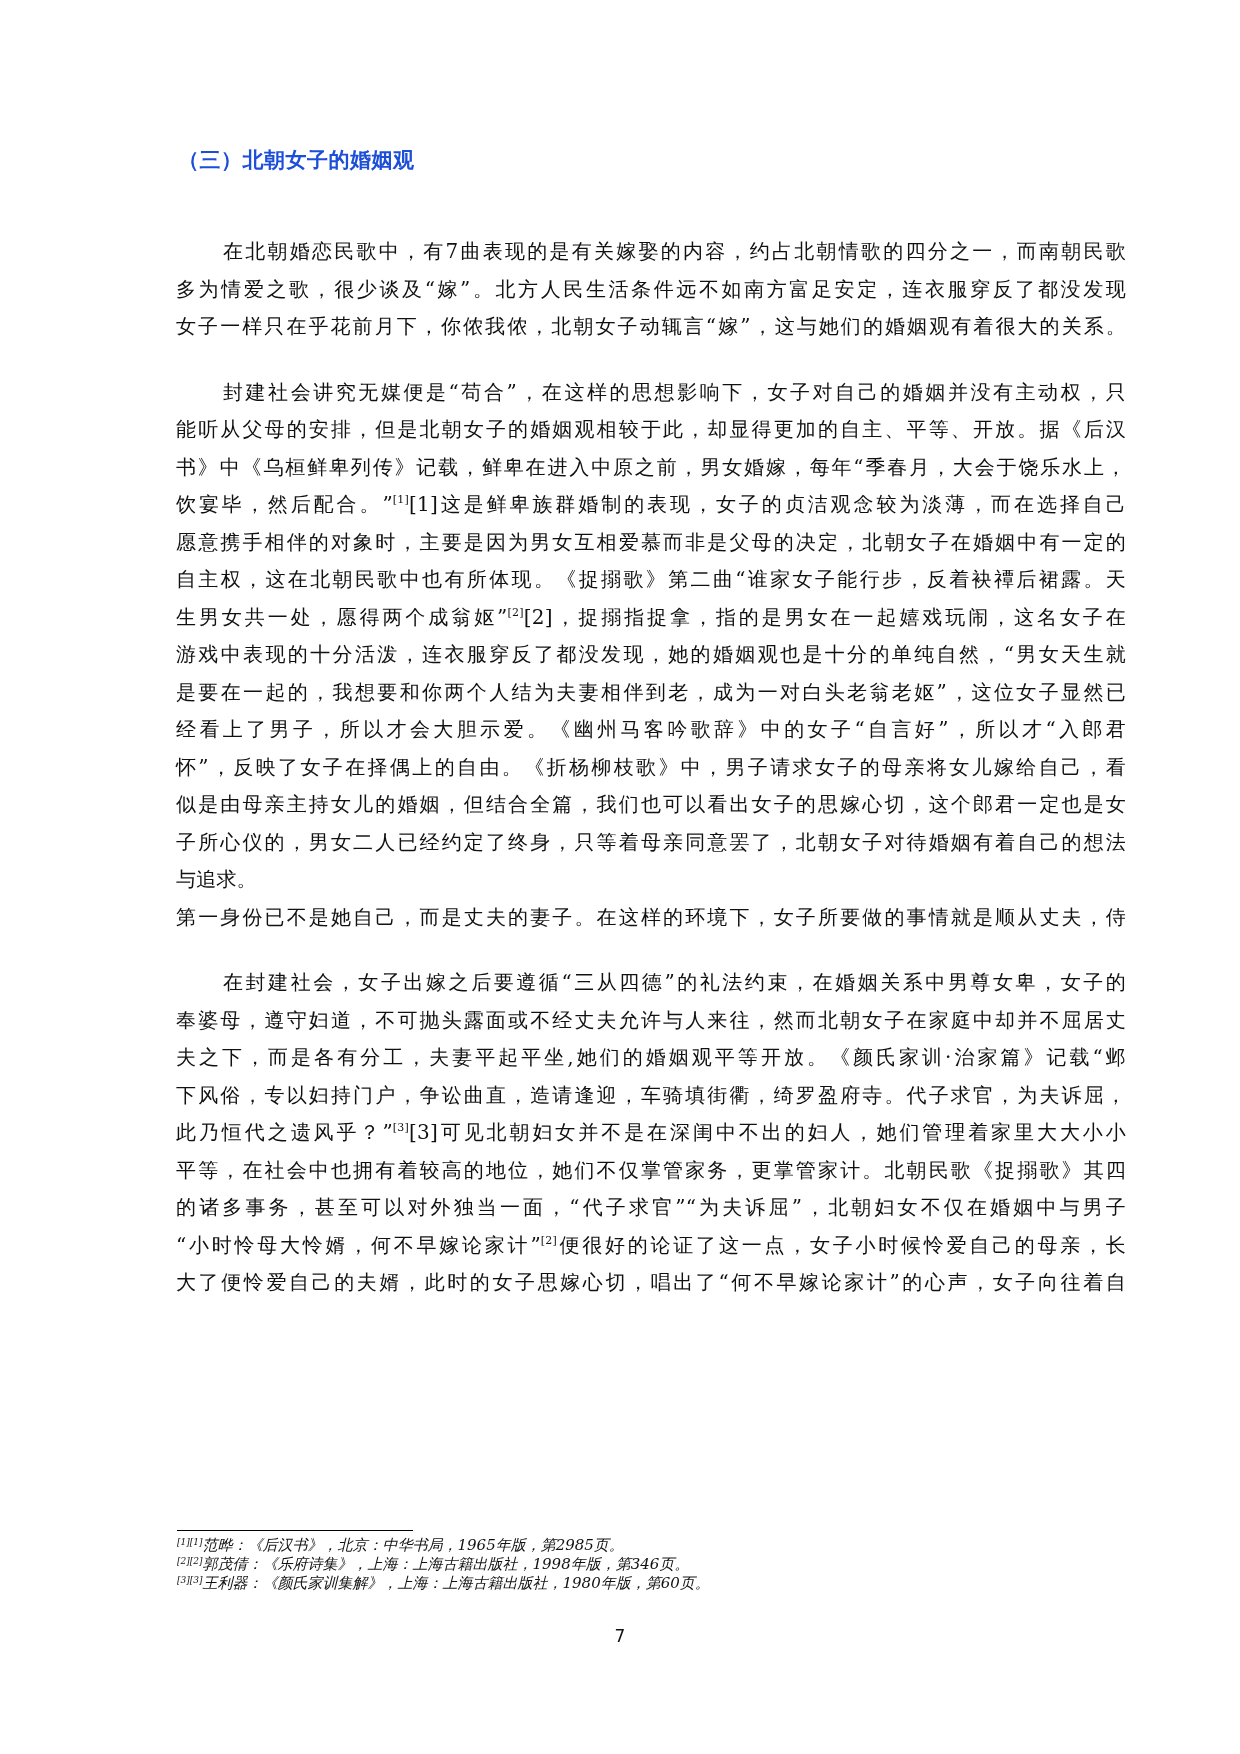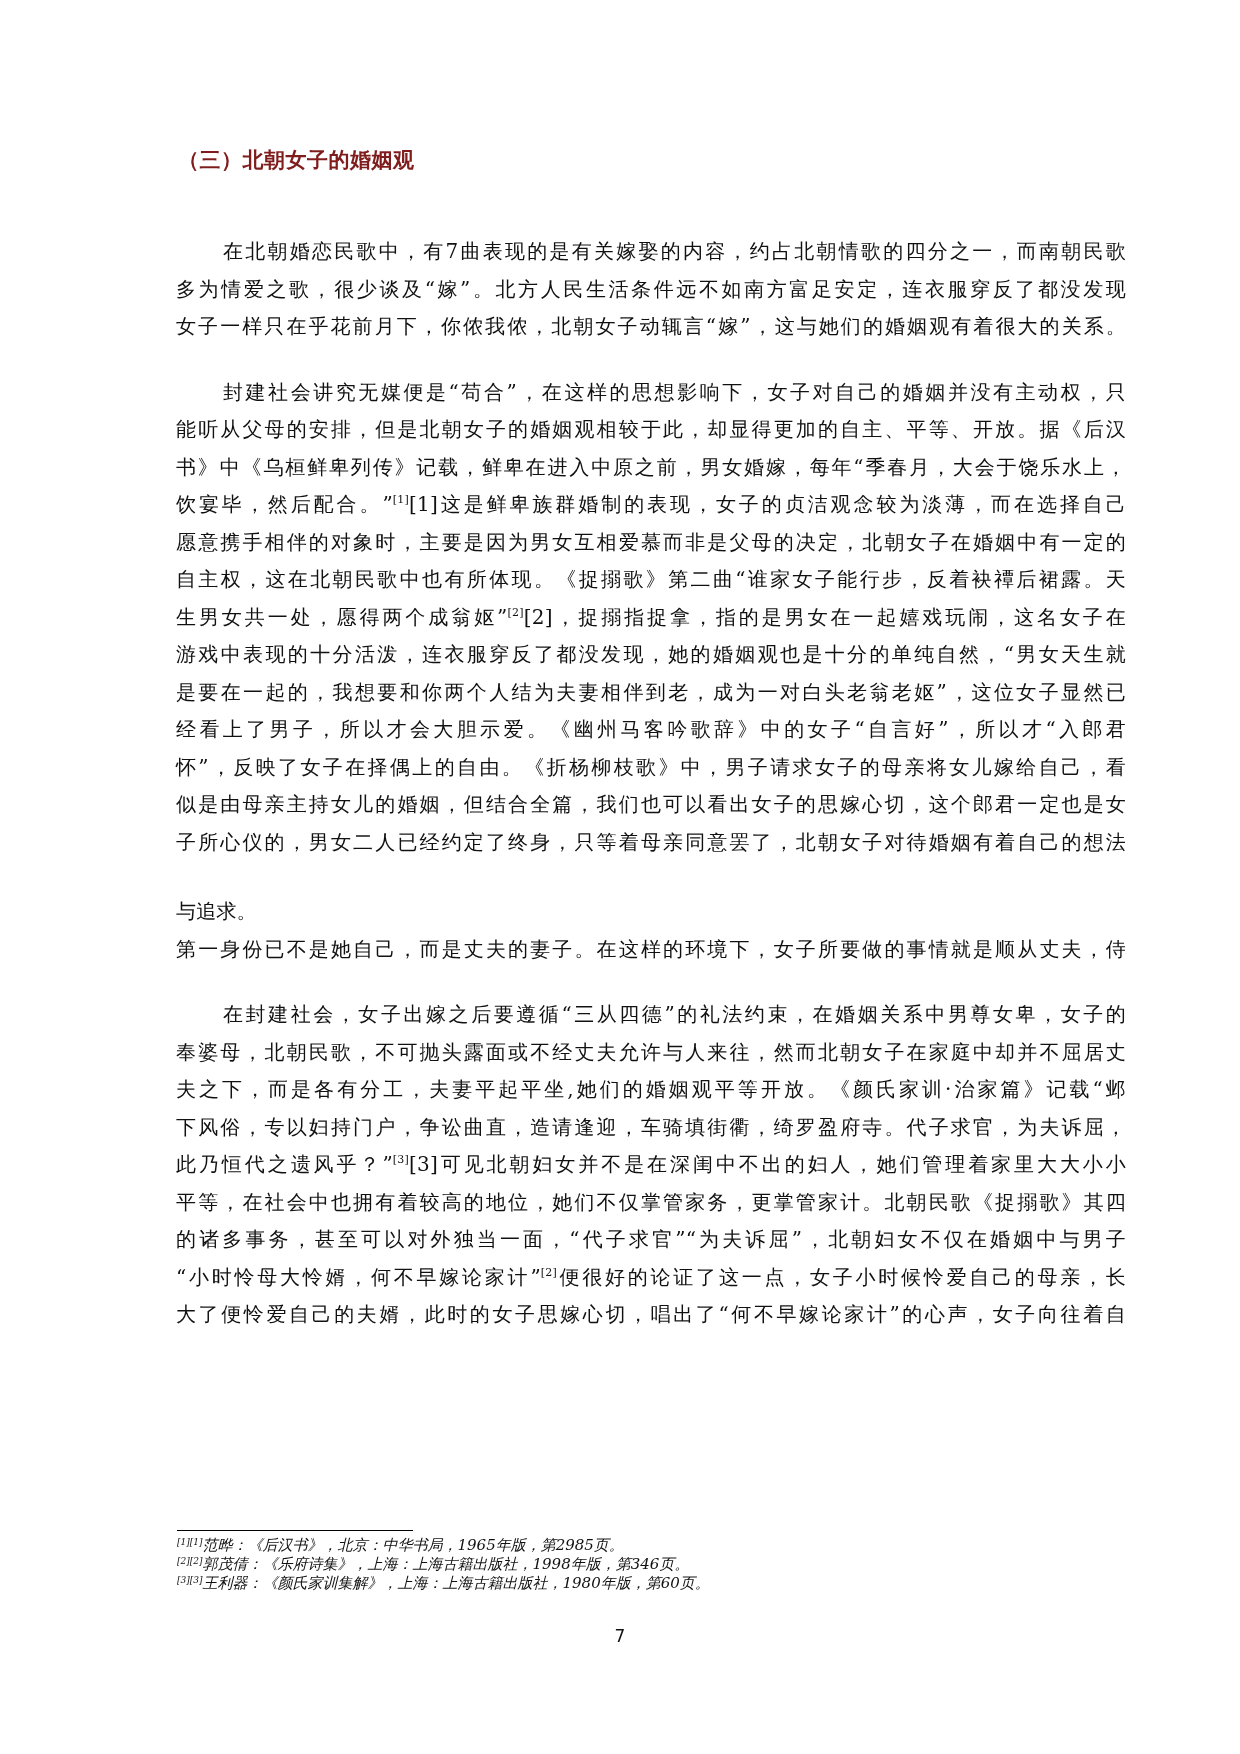--- a/index.html
+++ b/index.html
@@ -23,21 +23,21 @@
       background: #ffffff;
     }
     .heading {
       position: absolute;
       left: 178px;
       top: 146px;
       font-family: "DejaVu Sans", "Liberation Sans", sans-serif;
       font-weight: bold;
       font-size: 21px;
       letter-spacing: 0.5px;
-      color: #7f1d1d;
+      color: #1d4ed8;
       white-space: nowrap;
     }
     .body-text {
       position: absolute;
       left: 176px;
       top: 205px;
       width: 950px;
     }
     .line {
       height: 37.5px;
@@ -48,21 +48,20 @@
       text-align-last: justify;
       overflow: visible;
       letter-spacing: 0.2px;
     }
     .line.indent {
       padding-left: 47px;
       margin-top: 28px;
     }
     .line.last {
       text-align-last: left;
-      margin-top: 32px;
     }
     .sup {
       font-size: 11px;
       vertical-align: 8px;
       line-height: 0;
     }
     .fn-rule {
       position: absolute;
       left: 177px;
       top: 1530px;
@@ -125,21 +124,21 @@
       <div class="line">经看上了男子，所以才会大胆示爱。《幽州马客吟歌辞》中的女子“自言好”，所以才“入郎君</div>
       <div class="line">怀”，反映了女子在择偶上的自由。《折杨柳枝歌》中，男子请求女子的母亲将女儿嫁给自己，看</div>
       <div class="line">似是由母亲主持女儿的婚姻，但结合全篇，我们也可以看出女子的思嫁心切，这个郎君一定也是女</div>
       <div class="line">子所心仪的，男女二人已经约定了终身，只等着母亲同意罢了，北朝女子对待婚姻有着自己的想法</div>
       <div class="line last">与追求。</div>
     </div>
 
     <div>
       <div class="line">第一身份已不是她自己，而是丈夫的妻子。在这样的环境下，女子所要做的事情就是顺从丈夫，侍</div>
       <div class="line indent">在封建社会，女子出嫁之后要遵循“三从四德”的礼法约束，在婚姻关系中男尊女卑，女子的</div>
-      <div class="line">奉婆母，北朝民歌，不可抛头露面或不经丈夫允许与人来往，然而北朝女子在家庭中却并不屈居丈</div>
+      <div class="line">奉婆母，遵守妇道，不可抛头露面或不经丈夫允许与人来往，然而北朝女子在家庭中却并不屈居丈</div>
       <div class="line">夫之下，而是各有分工，夫妻平起平坐,她们的婚姻观平等开放。《颜氏家训·治家篇》记载“邺</div>
       <div class="line">下风俗，专以妇持门户，争讼曲直，造请逢迎，车骑填街衢，绮罗盈府寺。代子求官，为夫诉屈，</div>
       <div class="line"><span>此乃恒代之遗风乎？”</span><span class="sup">[3]</span><span>[3]可见北朝妇女并不是在深闺中不出的妇人，她们管理着家里大大小小</span></div>
       <div class="line">平等，在社会中也拥有着较高的地位，她们不仅掌管家务，更掌管家计。北朝民歌《捉搦歌》其四</div>
       <div class="line">的诸多事务，甚至可以对外独当一面，“代子求官”“为夫诉屈”，北朝妇女不仅在婚姻中与男子</div>
       <div class="line"><span>“小时怜母大怜婿，何不早嫁论家计”</span><span class="sup">[2]</span><span>便很好的论证了这一点，女子小时候怜爱自己的母亲，长</span></div>
       <div class="line">大了便怜爱自己的夫婿，此时的女子思嫁心切，唱出了“何不早嫁论家计”的心声，女子向往着自</div>
     </div>
   </div>
 

